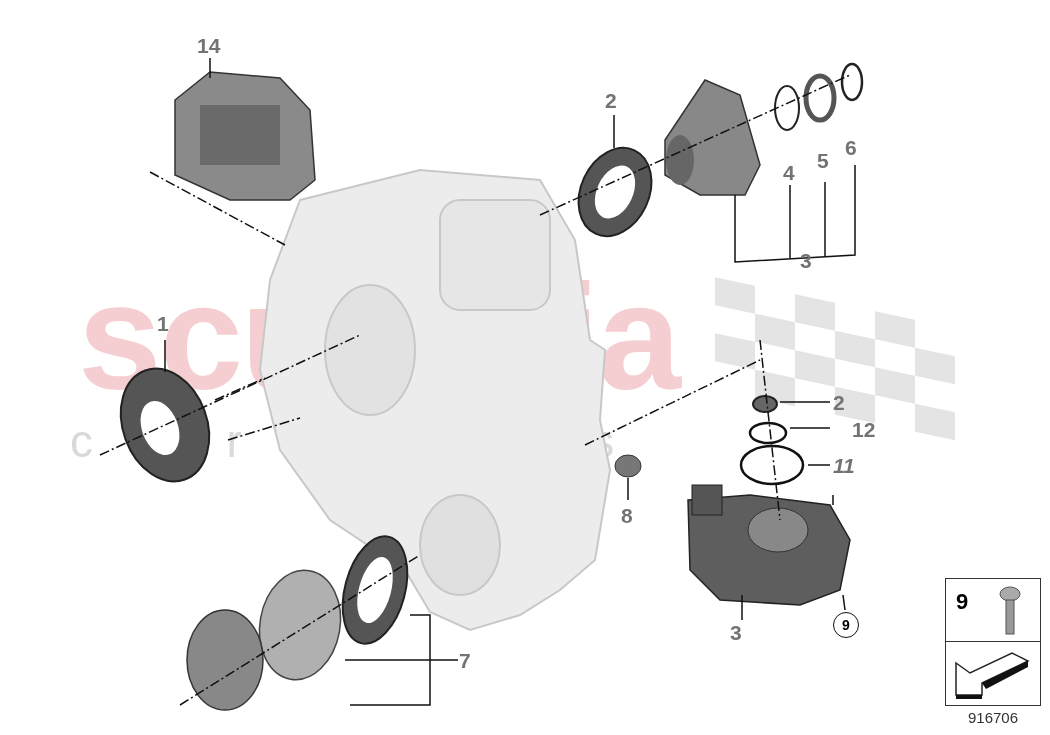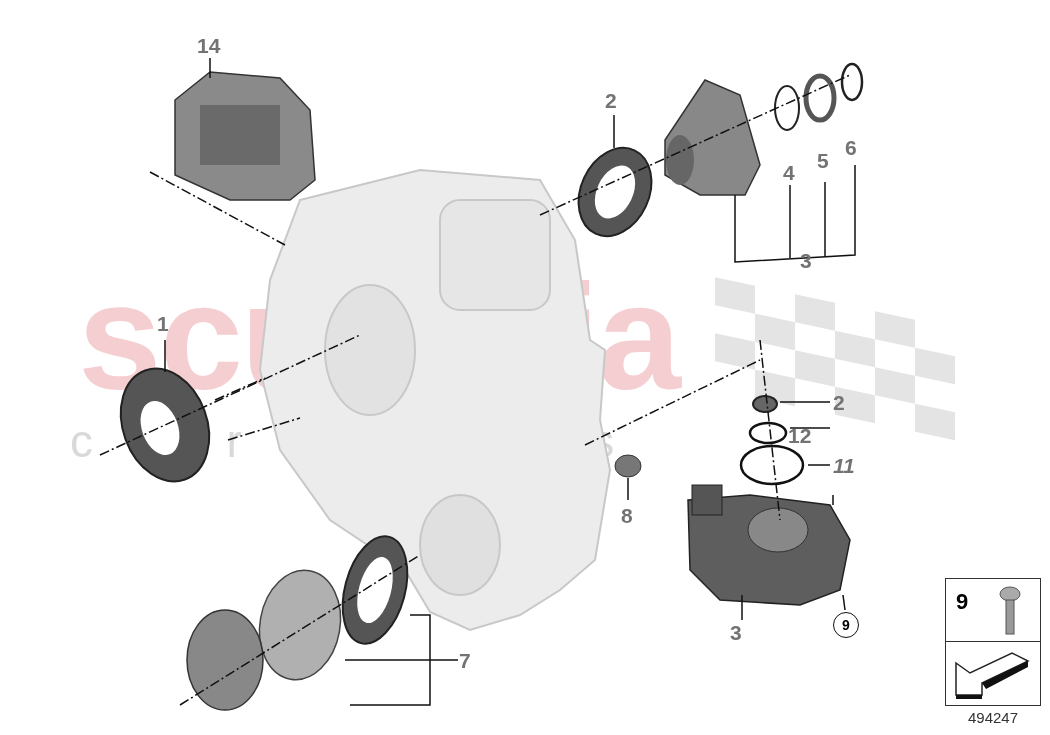--- a/index.html
+++ b/index.html
@@ -116,30 +116,30 @@
 <div class="lbl" style="left:157px;top:313px;">1</div>
 <div class="lbl" style="left:605px;top:90px;">2</div>
 <div class="lbl" style="left:800px;top:250px;">3</div>
 <div class="lbl" style="left:783px;top:162px;">4</div>
 <div class="lbl" style="left:817px;top:150px;">5</div>
 <div class="lbl" style="left:845px;top:137px;">6</div>
 <div class="lbl" style="left:459px;top:650px;">7</div>
 <div class="lbl" style="left:621px;top:505px;">8</div>
 <div class="lbl" style="left:730px;top:622px;">3</div>
 <div class="lbl" style="left:833px;top:455px;font-style:italic;">11</div>
-<div class="lbl" style="left:788px;top:419px;margin-top:6px;">12</div>
+<div class="lbl" style="left:852px;top:419px;">12</div>
 <div class="lbl" style="left:833px;top:392px;">2</div>
 <div class="circ9">9</div>
 
 <div class="inset">
   <div class="top">
     <span class="n9">9</span>
     <svg style="position:absolute;left:50px;top:6px" width="30" height="52">
       <ellipse cx="14" cy="9" rx="10" ry="7" fill="#aaa" stroke="#555"></ellipse>
       <rect x="10" y="15" width="8" height="34" fill="#999" stroke="#555"></rect>
     </svg>
   </div>
   <svg style="position:absolute;left:6px;top:72px" width="82" height="50">
     <path d="M4 12 L18 22 L60 2 L76 10 L30 32 L30 44 L4 44 Z" fill="#fff" stroke="#222" stroke-width="1.5"></path>
     <path d="M4 44 L30 44 L30 48 L4 48 Z M30 32 L76 10 L76 16 L34 38 Z" fill="#111"></path>
   </svg>
 </div>
-<div class="catno">494247</div>
+<div class="catno">916706</div>
 
 </body></html>

